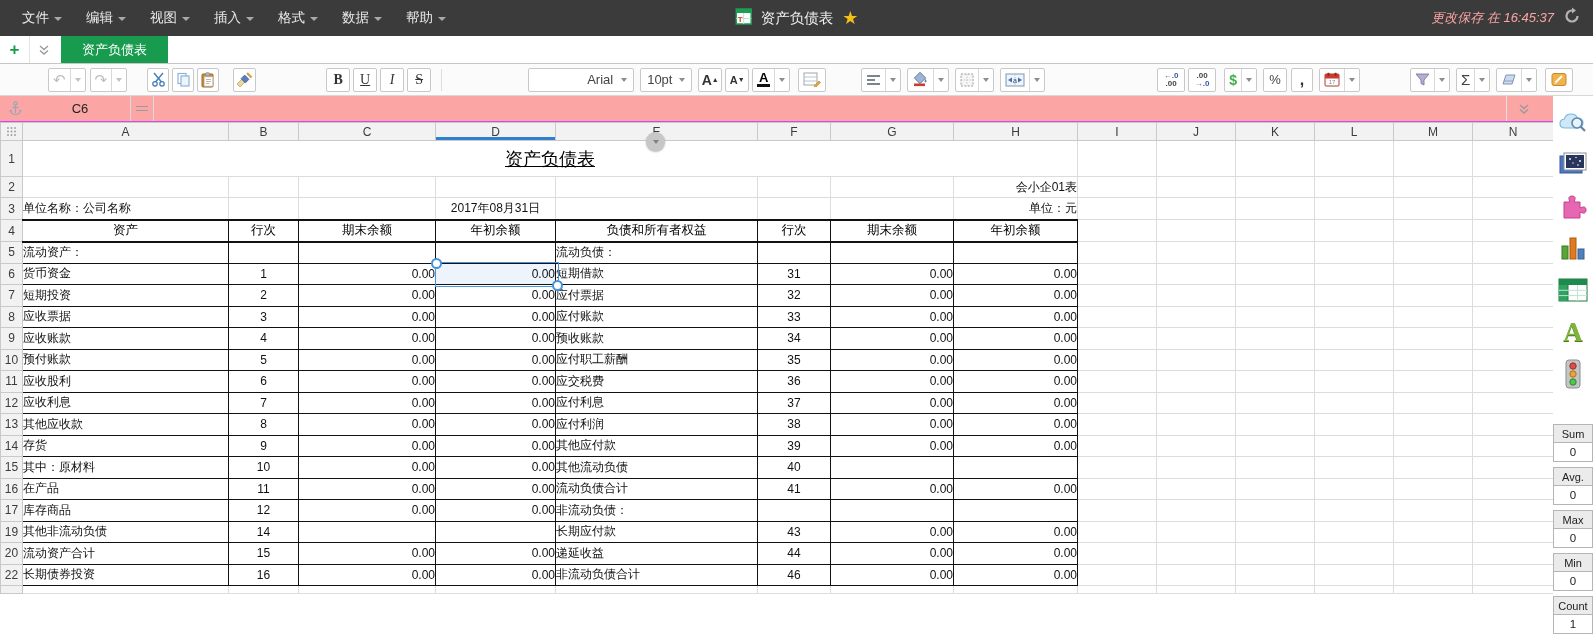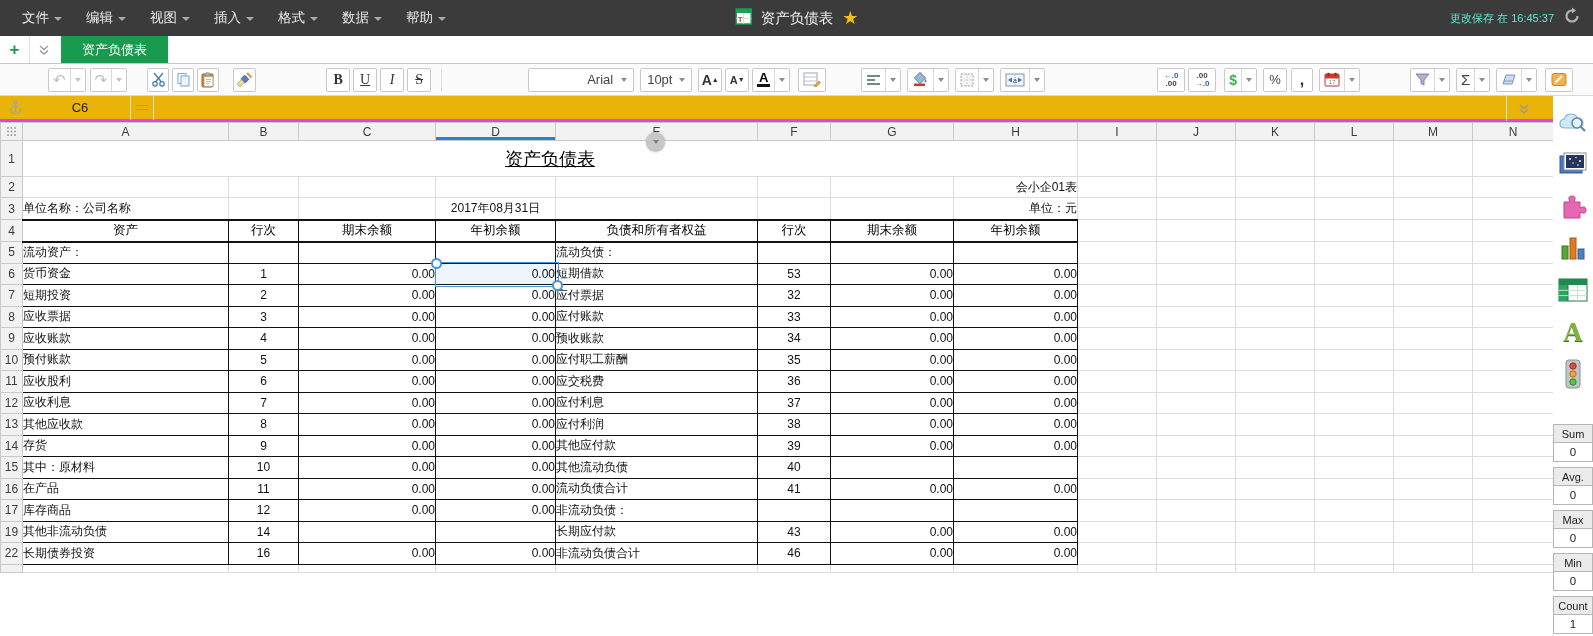--- a/index.html
+++ b/index.html
@@ -10,21 +10,21 @@
   }
   
   .menubar{position:absolute;top:0;left:0;width:1593px;height:36px;background:#3b3b3b;display:flex;align-items:center;z-index:30;}
   .menu-items{display:flex;align-items:center;padding-left:10px;}
   .menu-item{color:#e9e9e9;font-size:13.5px;padding:0 12px;height:36px;display:flex;align-items:center;gap:5px;cursor:default;}
   .menu-caret{width:0;height:0;border-left:4px solid transparent;border-right:4px solid transparent;border-top:4px solid #a9a9a9;margin-top:2px;}
   .mb-center{position:absolute;left:50%;transform:translateX(-50%);display:flex;align-items:center;gap:9px;}
   .mb-title{color:#f0f0f0;font-size:14.5px;}
   .mb-star{color:#f3c018;font-size:18px;line-height:1;}
   .mb-right{position:absolute;right:12px;display:flex;align-items:center;gap:9px;}
-  .mb-status{color:#5eead4;font-size:11px;}
+  .mb-status{color:#fca5a5;font-size:13px;font-style:italic;}
   
   .tabbar{position:absolute;top:36px;left:0;width:1593px;height:28px;background:#fff;border-bottom:1px solid #c6c6c6;display:flex;align-items:stretch;box-sizing:border-box;z-index:29;}
   .tab-add{width:29px;display:flex;align-items:center;justify-content:center;color:#189b4f;font-size:17px;font-weight:bold;border-right:1px solid #e3e3e3;cursor:pointer;}
   .tab-list-btn{width:27px;display:flex;align-items:center;justify-content:center;cursor:pointer;}
   .tab-active{margin-left:4px;width:107px;background:#189b4f;color:#fff;font-size:13px;display:flex;align-items:center;justify-content:center;cursor:pointer;}
   
   .toolbar{position:absolute;top:64px;left:0;width:1593px;height:32px;background:#fbfbfb;border-bottom:1px solid #d8d8d8;display:flex;align-items:center;box-sizing:border-box;z-index:28;}
   .sp{flex:0 0 auto;}
   .tbtn{flex:0 0 auto;height:24px;min-width:22px;background:#fff;border:1px solid #c9c9c9;border-radius:2px;display:flex;align-items:center;justify-content:center;font-size:13px;color:#333;box-sizing:border-box;cursor:pointer;padding:0 2px;}
   .tseg{flex:0 0 auto;display:flex;height:24px;border:1px solid #c9c9c9;border-radius:2px;background:#fff;box-sizing:border-box;cursor:pointer;}
@@ -42,21 +42,21 @@
   .tiny-car{font-size:7px;vertical-align:super;color:#333;}
   .fontcolor-a{font-size:13px;font-weight:bold;line-height:11px;display:block;text-align:center;}
   .fontcolor-bar{display:block;width:13px;height:3px;background:#111;margin:1px auto 0;}
   .combo{justify-content:space-between;padding:0 6px;color:#444;}
   .dec2{display:flex;flex-direction:column;line-height:8px;font-size:8px;color:#35589f;font-weight:bold;align-items:center;}
   .cur{color:#3fae49;font-weight:bold;font-size:14px;}
   .pct{font-size:13px;color:#444;}
   .cma{font-size:16px;font-weight:bold;color:#333;}
   .sig{font-size:15px;color:#444;}
   
-  .fbar{position:absolute;top:96px;left:0;width:1553px;height:26px;background:#eab308;border-bottom:3px solid #d946ef;display:flex;align-items:center;box-sizing:border-box;z-index:27;}
+  .fbar{position:absolute;top:96px;left:0;width:1553px;height:26px;background:#fca5a5;border-bottom:1px solid #d946ef;display:flex;align-items:center;box-sizing:border-box;z-index:27;}
   .fb-anchor{width:30px;display:flex;align-items:center;justify-content:center;}
   .fb-ref{width:100px;text-align:center;font-size:13px;color:#222;}
   .fb-div{width:1px;height:25px;background:#dadada;}
   .fb-eq{width:22px;display:flex;flex-direction:column;gap:3px;align-items:center;justify-content:center;}
   .fb-eq i{display:block;width:12px;height:1px;background:#9a9a9a;}
   .fb-formula{font-size:13px;color:#222;padding-left:8px;white-space:nowrap;}
   .fb-expand{position:absolute;right:12px;top:0;height:25px;width:34px;border-left:1px solid #e2e2e2;display:flex;align-items:center;justify-content:center;cursor:pointer;}
   
   .grid{position:absolute;top:122px;left:0;width:1553px;height:514px;overflow:hidden;background:#fff;z-index:10;}
   table.sheet{border-collapse:collapse;table-layout:fixed;width:1553px;}
@@ -554,21 +554,21 @@
           <td class="g"></td>
           <td class="g"></td>
         </tr>
         <tr style="height:21.5px">
           <th class="rh">6</th>
           <td class="t txt ind">货币资金</td>
           <td class="t ctr">1</td>
           <td class="t num">0.00</td>
           <td class="t num sel">0.00</td>
           <td class="t txt ind">短期借款</td>
-          <td class="t ctr">53</td>
+          <td class="t ctr">31</td>
           <td class="t num">0.00</td>
           <td class="t num">0.00</td>
           <td class="g"></td>
           <td class="g"></td>
           <td class="g"></td>
           <td class="g"></td>
           <td class="g"></td>
           <td class="g"></td>
         </tr>
         <tr style="height:21.5px">
@@ -759,20 +759,37 @@
           <td class="g"></td>
         </tr>
         <tr style="height:21.5px">
           <th class="rh">19</th>
           <td class="t txt ind">其他非流动负债</td>
           <td class="t ctr">14</td>
           <td class="t num"></td>
           <td class="t num"></td>
           <td class="t txt ind">长期应付款</td>
           <td class="t ctr">43</td>
+          <td class="t num">0.00</td>
+          <td class="t num">0.00</td>
+          <td class="g"></td>
+          <td class="g"></td>
+          <td class="g"></td>
+          <td class="g"></td>
+          <td class="g"></td>
+          <td class="g"></td>
+        </tr>
+        <tr style="height:21.5px">
+          <th class="rh">20</th>
+          <td class="t txt">流动资产合计</td>
+          <td class="t ctr">15</td>
+          <td class="t num">0.00</td>
+          <td class="t num">0.00</td>
+          <td class="t txt ind">递延收益</td>
+          <td class="t ctr">44</td>
           <td class="t num">0.00</td>
           <td class="t num">0.00</td>
           <td class="g"></td>
           <td class="g"></td>
           <td class="g"></td>
           <td class="g"></td>
           <td class="g"></td>
           <td class="g"></td>
         </tr>
         <tr style="height:21.5px">

